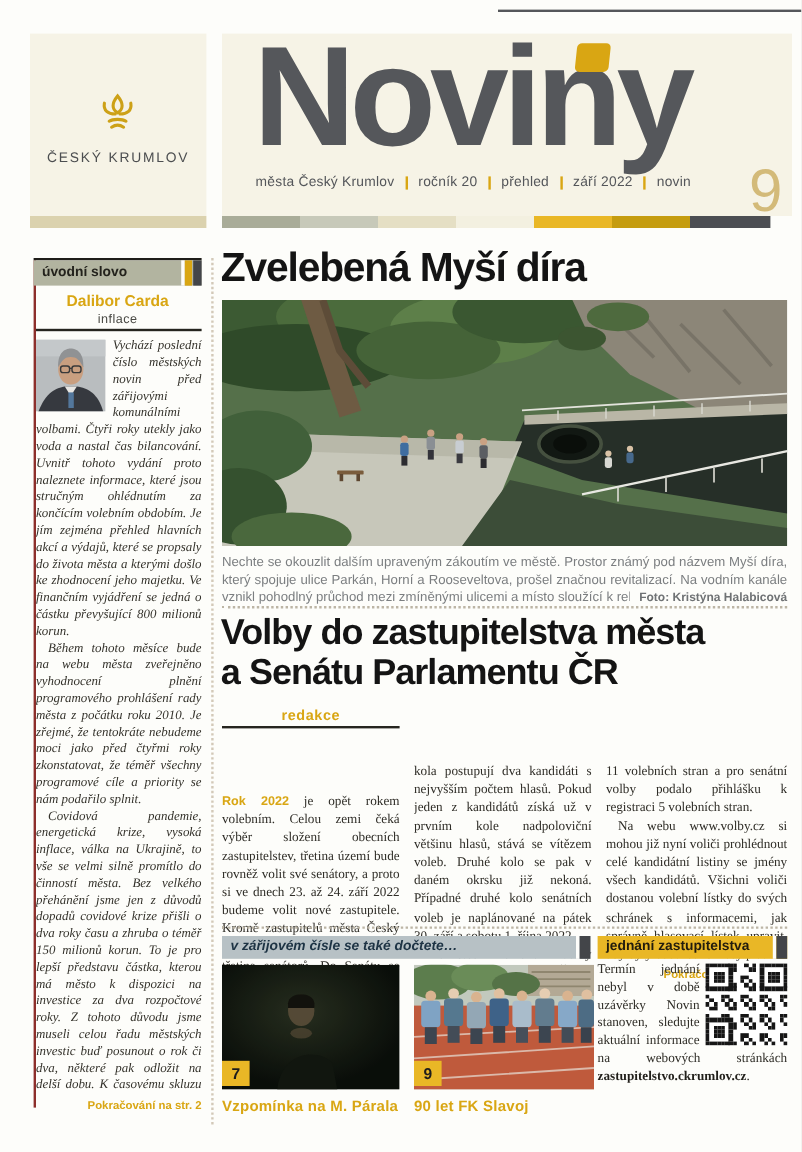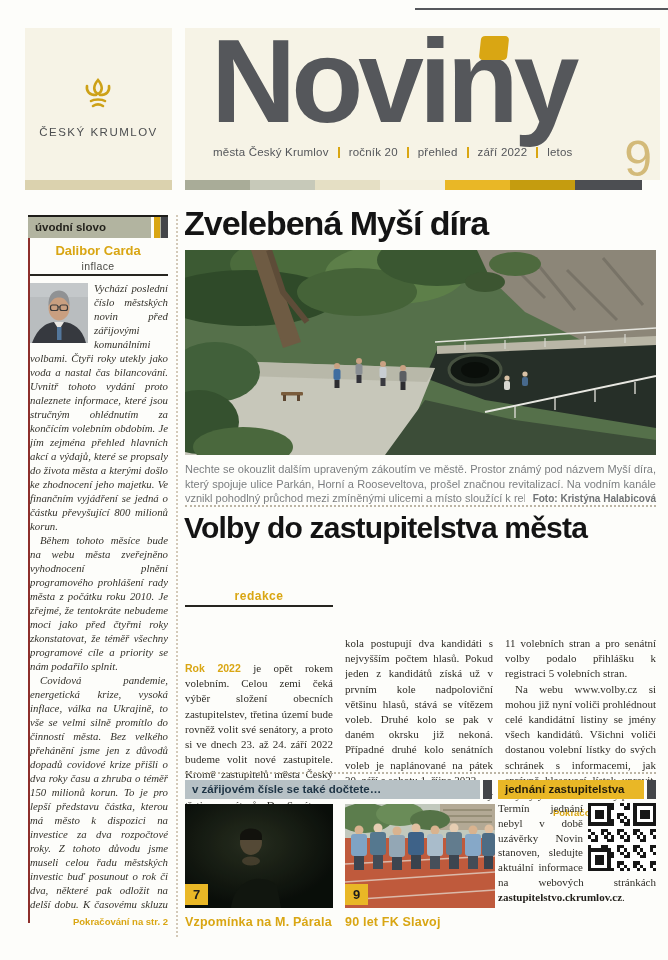--- a/index.html
+++ b/index.html
@@ -73,21 +73,21 @@
            color:#2f2d27;text-align:justify;overflow:hidden;margin-top:48px;}
   .newscol p{margin:0;}
   .colA{left:185px;top:613px;width:148px;height:152px;}
   .colB{left:345px;top:588px;width:148px;height:180px;}
   .colC{left:505px;top:588px;width:151px;height:180px;}
   .lead{color:var(--gold);font-weight:700;font-family:"Liberation Sans",sans-serif;font-size:10.5px;}
   .colC-more{text-align:right;margin-top:2px;}
   .goldbar{display:inline-block;width:3px;height:9px;background:var(--gold);margin-left:5px;}
 
   
-  .teaser-bar{left:185px;top:780px;width:307px;height:19px;background:var(--bluegray);}
+  .teaser-bar{left:185px;top:780px;width:307px;height:19px;background:var(--bluegray);font-style:italic;}
   .teaser-bar .bar-label{color:#1d3344;top:3px;}
   .bar-gap{position:absolute;right:9px;top:0;width:3px;height:100%;background:var(--paper);}
   .bar-dark{position:absolute;right:0;top:0;width:9px;height:100%;background:#434549;}
   .jednani-bar{left:498px;top:780px;width:158px;height:19px;background:var(--gold-bright);}
   .jednani-bar .bar-label{color:#221c0d;font-size:11.5px;top:3px;}
   .photo7{left:185px;top:804px;width:148px;height:104px;}
   .photo9{left:345px;top:804px;width:150px;height:104px;}
   .badge{width:23px;height:21px;background:var(--gold-bright);color:#1c1c1c;font-weight:700;
          font-size:13px;display:flex;align-items:center;justify-content:center;}
   .badge7{left:185px;top:884px;} .badge9{left:345px;top:884px;}
@@ -127,21 +127,21 @@
     </div>
     <div class="subtitle">
       <span>města Český Krumlov</span>
       <span class="msep"></span>
       <span>ročník 20</span>
       <span class="msep"></span>
       <span>přehled</span>
       <span class="msep"></span>
       <span>září 2022</span>
       <span class="msep"></span>
-      <span>letos</span>
+      <span>novin</span>
     </div>
     <div class="issue-no">9</div>
   </div>
   <div class="abs hstrip s1"></div>
   <div class="abs hstrip s2"></div>
   <div class="abs hstrip s3"></div>
   <div class="abs hstrip s4"></div>
   <div class="abs hstrip s5"></div>
   <div class="abs hstrip s6"></div>
   <div class="abs hstrip s7"></div>
@@ -233,20 +233,21 @@
   </svg>
 
   <div class="abs caption">
     <span>Nechte se okouzlit dalším upraveným zákoutím ve městě. Prostor známý pod názvem Myší díra, který spojuje ulice Parkán, Horní a Rooseveltova, prošel značnou revitalizací. Na vodním kanále vznikl pohodlný průchod mezi zmíněnými ulicemi a místo sloužící k relaxaci.</span>
     <span class="credit">Foto: Kristýna Halabicová</span>
   </div>
   <div class="abs dotsep sep1"></div>
 
   <div class="abs h2">
     <div>Volby do zastupitelstva města</div>
+    <div>a Senátu Parlamentu ČR</div>
   </div>
   <div class="abs byline">redakce</div>
   <div class="abs byline-rule"></div>
 
   <div class="abs newscol colA">
     <p><span class="lead">Rok 2022</span><span> je opět rokem volebním. Celou zemi čeká výběr složení obecních zastupitelstev, třetina území bude rovněž volit své senátory, a proto si ve dnech 23. až 24. září 2022 budeme volit nové zastupitele. Kromě zastupitelů města Český Krumlov se bude volit také třetina senátorů. Do Senátu se volí ve dvou kolech. Do druhého</span></p>
   </div>
   <div class="abs newscol colB">
     <p>kola postupují dva kandidáti s nejvyšším počtem hlasů. Pokud jeden z kandidátů získá už v prvním kole nadpoloviční většinu hlasů, stává se vítězem voleb. Druhé kolo se pak v daném okrsku již nekoná. Případné druhé kolo senátních voleb je naplánované na pátek 30. září a sobotu 1. října 2022.</p>
     <p class="ind">Pro letošní komunální volby do Zastupitelstva města Český Krumlov bylo zaregistrováno</p>

